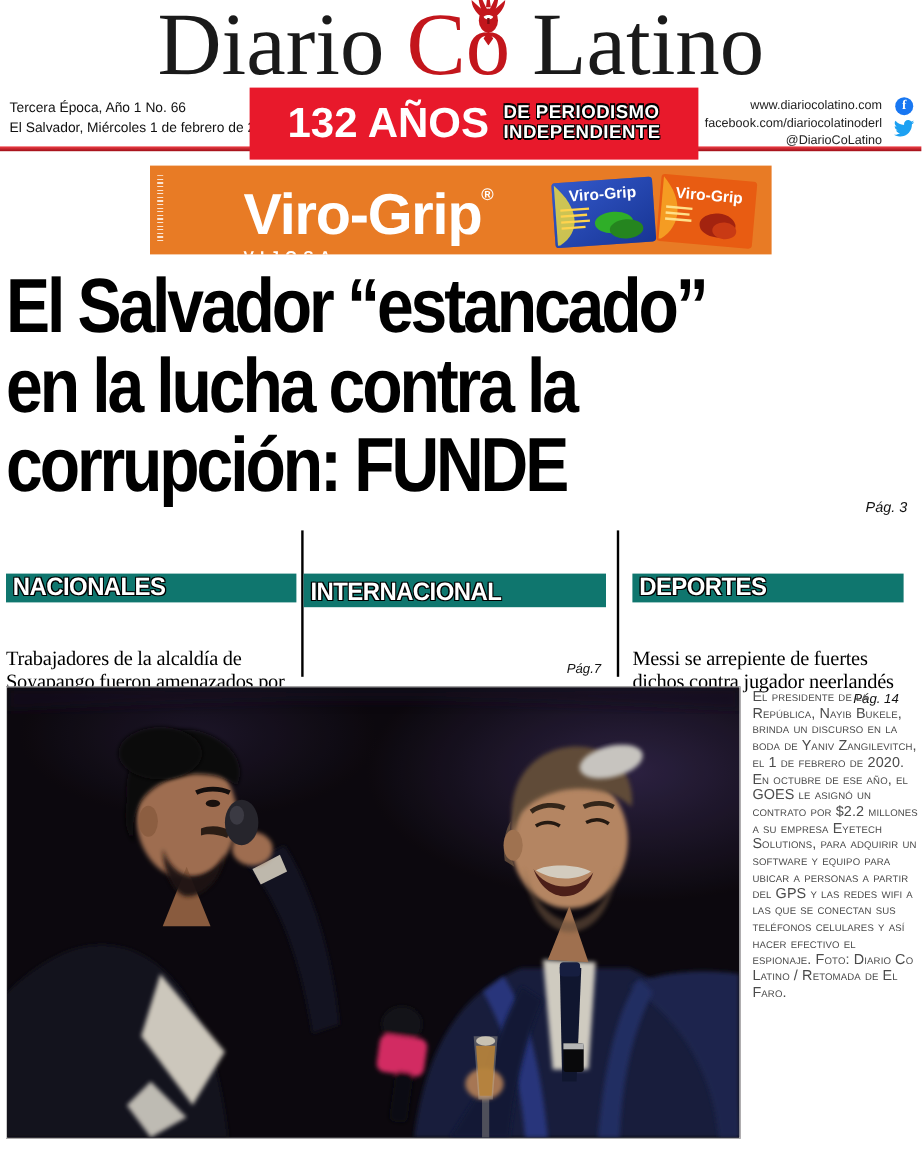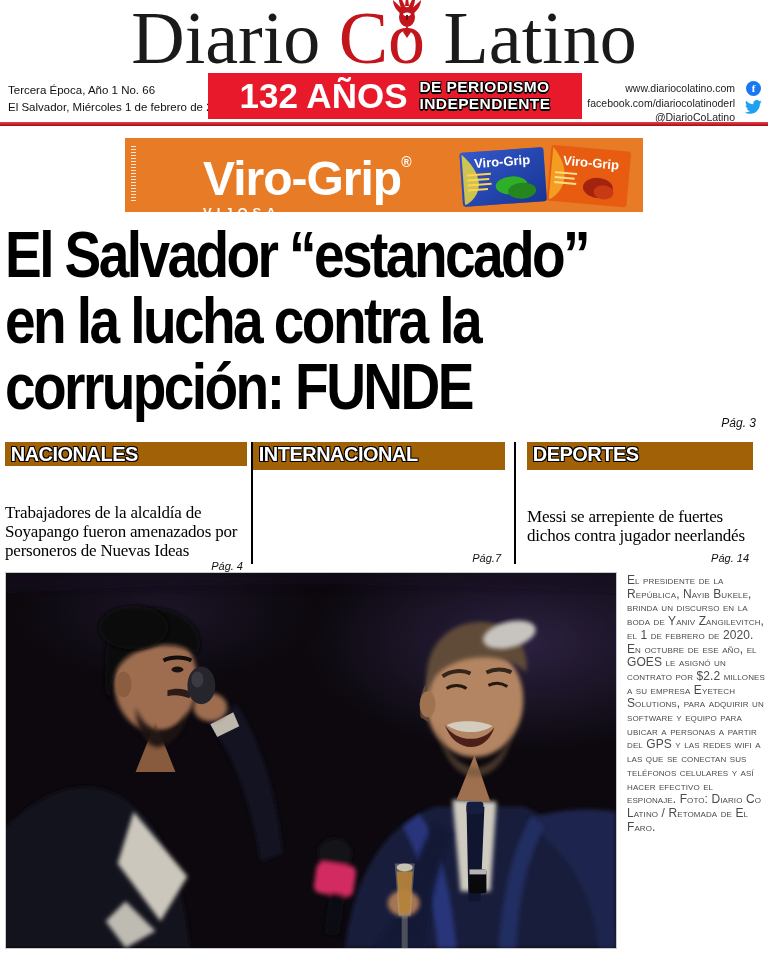--- a/index.html
+++ b/index.html
@@ -9,21 +9,21 @@
   
   .masthead{height:76px;text-align:center;white-space:nowrap;}
   .brand{margin:0;font-family:"Liberation Serif",serif;font-weight:400;font-size:74px;line-height:76px;color:#1a1a1a;letter-spacing:0;}
   .brand .co{color:#c3161c;position:relative;display:inline-block;}
   .brand .o-wrap{position:relative;display:inline-block;}
   .bird{position:absolute;left:50%;top:-14px;transform:translateX(-50%);}
 
   
   .inforow{position:relative;height:46px;}
   .edition{position:absolute;left:8px;top:6px;font-size:11.5px;line-height:1.5;color:#111;}
-  .banner{position:absolute;left:208px;top:-3px;width:374px;height:46px;background:#e8192b;display:flex;align-items:center;justify-content:center;gap:12px;z-index:2;}
+  .banner{position:absolute;left:208px;top:-3px;width:374px;height:60px;background:#e8192b;display:flex;align-items:center;justify-content:center;gap:12px;z-index:2;}
   .banner .years{color:#fff;font-weight:bold;font-size:35px;letter-spacing:0;}
   .banner .slogan{color:#fff;font-weight:bold;font-size:15.5px;line-height:1.08;letter-spacing:.4px;
      text-shadow:1px 1px 0 #000,-1px 1px 0 #000,1px -1px 0 #000,-1px -1px 0 #000,0 2px 0 #000;}
   .webinfo{position:absolute;right:33px;top:5px;text-align:right;font-size:10.5px;line-height:1.4;color:#222;}
   .socialicons{position:absolute;right:6px;top:5px;display:flex;flex-direction:column;gap:4px;align-items:center;}
   .fb{width:15px;height:15px;border-radius:50%;background:#1877f2;color:#fff;font-weight:bold;font-size:11px;line-height:15px;text-align:center;font-family:"Liberation Serif",serif;}
   .rule{position:relative;height:4px;background:linear-gradient(to bottom,#ef4048,#9e0d16);z-index:1;}
 
   
   .ad{position:relative;width:518px;height:74px;margin:12px auto 0;background:#e87b25;overflow:hidden;}
@@ -40,21 +40,21 @@
   .mh-line{font-weight:bold;font-size:64px;line-height:66px;letter-spacing:-3px;color:#000;
      transform:scaleX(.86);transform-origin:0 50%;white-space:nowrap;}
   .mh-page{text-align:right;margin:-4px 12px 0 0;font-style:italic;font-size:12px;color:#111;}
 
   
   .sections{display:flex;margin:12px 5px 0 5px;height:122px;}
   .seccol{display:flex;flex-direction:column;}
   .seccol.c1{width:242px;}
   .seccol.c2{width:252px;border-left:2px solid #000;margin-left:4px;}
   .seccol.c3{width:226px;border-left:2px solid #000;padding-left:11px;margin-left:9px;}
-  .secbar{background:#a16207;height:28px;display:flex;align-items:flex-start;margin-bottom:5px;}
+  .secbar{background:#0f766e;height:28px;display:flex;align-items:flex-end;margin-bottom:5px;margin-top:36px;}
   .secbar span{color:#fff;font-weight:bold;font-size:21px;letter-spacing:-.5px;padding-left:6px;white-space:nowrap;
      transform:scaleX(.95);transform-origin:0 50%;
      text-shadow:1px 1px 0 #000,-1px 1px 0 #000,1px -1px 0 #000,-1px -1px 0 #000;}
   .sechead{font-family:Liberation Serif, serif;font-size:17px;line-height:1.12;color:#000;letter-spacing:-.2px;margin-top:32px;}
   .secpage{margin-top:auto;text-align:right;font-style:italic;font-size:11px;color:#111;padding-right:4px;}
 
   
   .photorow{display:flex;margin:8px 0 0 5px;}
   .photo{width:612px;height:377px;border:1px solid #c9c9c9;box-sizing:border-box;background:#0d0910;}
   .photo svg{display:block;width:100%;height:100%;}

